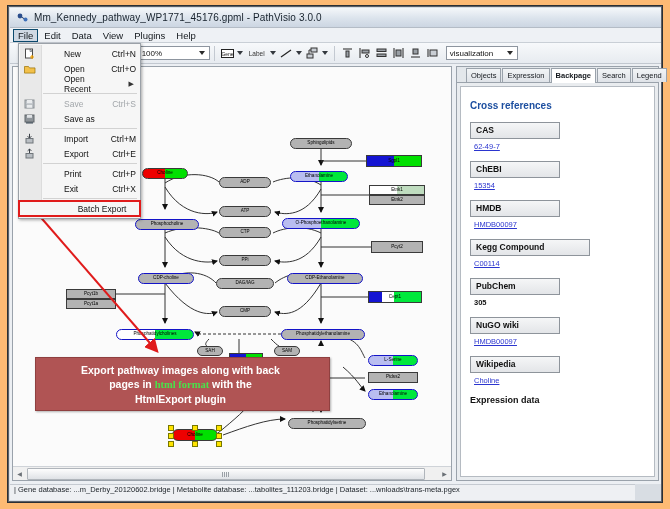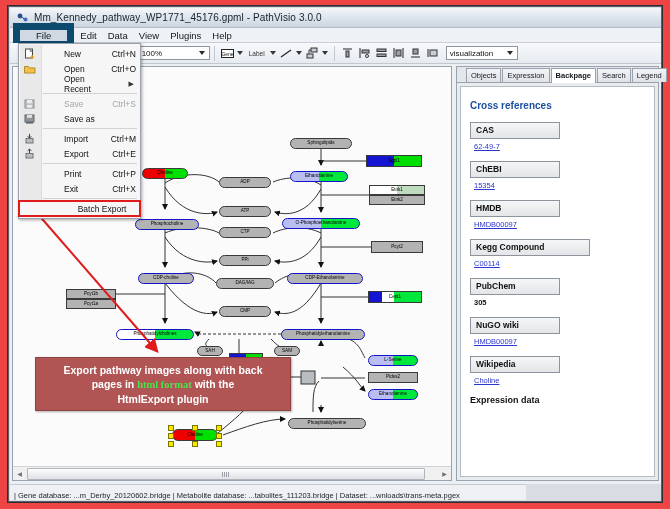--- a/index.html
+++ b/index.html
@@ -1,38 +1,38 @@
 <!DOCTYPE html>
 <html><head>
 <meta charset="utf-8">
 <style>
   html,body{margin:0;padding:0;background:#fff;}
   body{width:670px;height:509px;overflow:hidden;font-family:"Liberation Sans",sans-serif;}
 
   
-  #screen{position:relative;width:670px;height:509px;background:#ef4444;box-sizing:border-box;}
+  #screen{position:relative;width:670px;height:509px;background:#fdba74;box-sizing:border-box;}
   #frame{position:absolute;left:8px;top:6px;width:654px;height:496px;
          background:#d8dde3;border:1px solid #5b6068;box-sizing:border-box;
          box-shadow:0 0 0 1px #2b2f34;}
 
   
   #titlebar{position:absolute;left:1px;top:1px;width:651px;height:20px;
             background:linear-gradient(#f4f7fa,#dbe3ec 55%,#ccd6e2);
             border-bottom:1px solid #b4bcc6;box-sizing:border-box;
             display:flex;align-items:center;padding-left:6px;}
   #titlebar .tb-ico{width:13px;height:13px;margin-right:5px;position:relative;flex:none;}
   #titlebar .tb-ico svg{display:block;}
   #titlebar .tb-txt{font-size:10px;color:#16212c;white-space:nowrap;letter-spacing:.1px;}
 
   
   #menubar{position:absolute;left:1px;top:21px;width:651px;height:15px;
            background:#eef1f5;border-bottom:1px solid #c9cfd6;
            display:flex;align-items:center;padding-left:3px;box-sizing:border-box;}
   .menu-item{font-size:9.5px;color:#13181d;padding:1px 5px;margin-right:1px;cursor:default;line-height:11px;}
-  .menu-item.open{background:#cfd8e3;border:7px solid #0c4a6e;padding:0 16px;}
+  .menu-item.open{background:#cfd8e3;border:1px solid #0c4a6e;padding:0 4px;}
 
   
   #toolbar{position:absolute;left:1px;top:36px;width:651px;height:21px;
            background:linear-gradient(#f7f9fb,#e7ebf0);border-bottom:1px solid #c2c8d0;
            display:flex;align-items:center;box-sizing:border-box;padding-left:4px;}
   .tb-sep{width:1px;height:15px;background:#c3c9d1;margin:0 4px;flex:none;}
   .zoom-lbl{font-size:8px;color:#222;margin:0 3px 0 2px;}
   .combo{height:14px;border:1px solid #8d959f;background:#fff;display:flex;align-items:center;
          font-size:8px;color:#111;padding-left:3px;box-sizing:border-box;position:relative;}
   .combo .arr{position:absolute;right:1px;top:0;bottom:0;width:11px;display:flex;align-items:center;justify-content:center;}
@@ -69,22 +69,22 @@
               border:1px solid #b5bbc2;overflow:hidden;box-sizing:border-box;padding:6px 9px;}
   .xref-title{font-size:10px;font-weight:bold;color:#1d4fa0;margin:7px 0 11px;}
   .xbox{border:1px solid #8e949b;background:linear-gradient(#f5f6f7,#e3e5e8);
         font-size:8.5px;font-weight:bold;color:#111;padding:2px 5px;width:90px;box-sizing:border-box;line-height:11px;}
   .xval{font-size:7.5px;margin:3px 0 9px 4px;line-height:10px;}
   .xval a{color:#2b35cf;text-decoration:underline;}
   .xval.plain{color:#111;text-decoration:none;font-weight:bold;}
   .expr{font-size:9px;font-weight:bold;color:#111;margin-top:4px;}
 
   
-  #statusbar{position:absolute;left:1px;top:477px;width:516px;height:16px;background:#eef0f3;
-             border-top:1px solid #c5cad1;display:flex;align-items:flex-end;box-sizing:border-box;}
+  #statusbar{position:absolute;left:1px;top:477px;width:625px;height:16px;background:#eef0f3;
+             border-top:1px solid #c5cad1;display:flex;align-items:flex-start;box-sizing:border-box;}
   #statusbar .st{font-size:7.5px;color:#20262c;white-space:nowrap;padding-left:4px;}
 
   
   #filemenu{position:absolute;left:9px;top:36px;width:121px;background:#f6f6f6;
             border:1px solid #9ba1a8;box-shadow:1px 1px 3px rgba(0,0,0,.35);z-index:40;padding:2px 0;}
   #filemenu .gutter{position:absolute;left:1px;top:1px;bottom:1px;width:21px;background:#e9e9e9;border-right:1px solid #dcdcdc;}
   .fm-row{position:relative;height:15px;display:flex;align-items:center;font-size:8.5px;color:#111;z-index:2;gap:20px;}
   .fm-row .ic{width:21px;display:flex;align-items:center;justify-content:center;flex:none;}
   .fm-row .lbl{flex:1;padding-left:4px;}
   .fm-row .acc{padding-right:4px;color:#111;font-size:8.5px;}
@@ -100,22 +100,22 @@
   .metab.hl{border:1px solid #1414c8;}
   .gene{border:1px solid #3a3a3a;background:#b3b3b3;}
   .lbl{position:relative;z-index:3;}
   .grad-rg{background:linear-gradient(90deg,#ee0000 0 50%,#00e000 50% 100%);}
   .grad-pg{background:linear-gradient(90deg,#b9bdf0 0 50%,#00e83c 50% 100%);}
   .grad-wg{background:linear-gradient(90deg,#ffffff 0 50%,#00e83c 50% 100%);}
   .grad-bg{background:linear-gradient(90deg,#ffffff 0 48%,#00e83c 48% 100%);}
   .split-bg{background:linear-gradient(90deg,#1414d2 0 50%,#00e000 50% 100%);}
   .split-we{background:linear-gradient(90deg,#ffffff 0 50%,#bfdcbf 50% 100%);}
   #annot{position:absolute;left:22px;top:290px;width:254px;height:52px;background:#b05454;
-         border:1px solid #8f4040;display:flex;align-items:center;justify-content:center;z-index:20;
-         box-shadow:1px 1px 2px rgba(0,0,0,.3);}
+         border:1px solid #8f4040;display:flex;align-items:center;z-index:20;
+         box-shadow:1px 1px 2px rgba(0,0,0,.3);padding-left:39px;}
   #annot .at{font-size:10.5px;font-weight:bold;color:#fff;text-align:center;line-height:14px;padding:0 6px;}
   #annot .at .grn{color:#49e34b;font-family:Liberation Serif, serif;}
   .handle{position:absolute;width:4px;height:4px;background:#ffe400;border:1px solid #777700;z-index:25;}
 </style>
 </head>
 <body>
 
 <div id="screen">
   <div id="frame">
 

